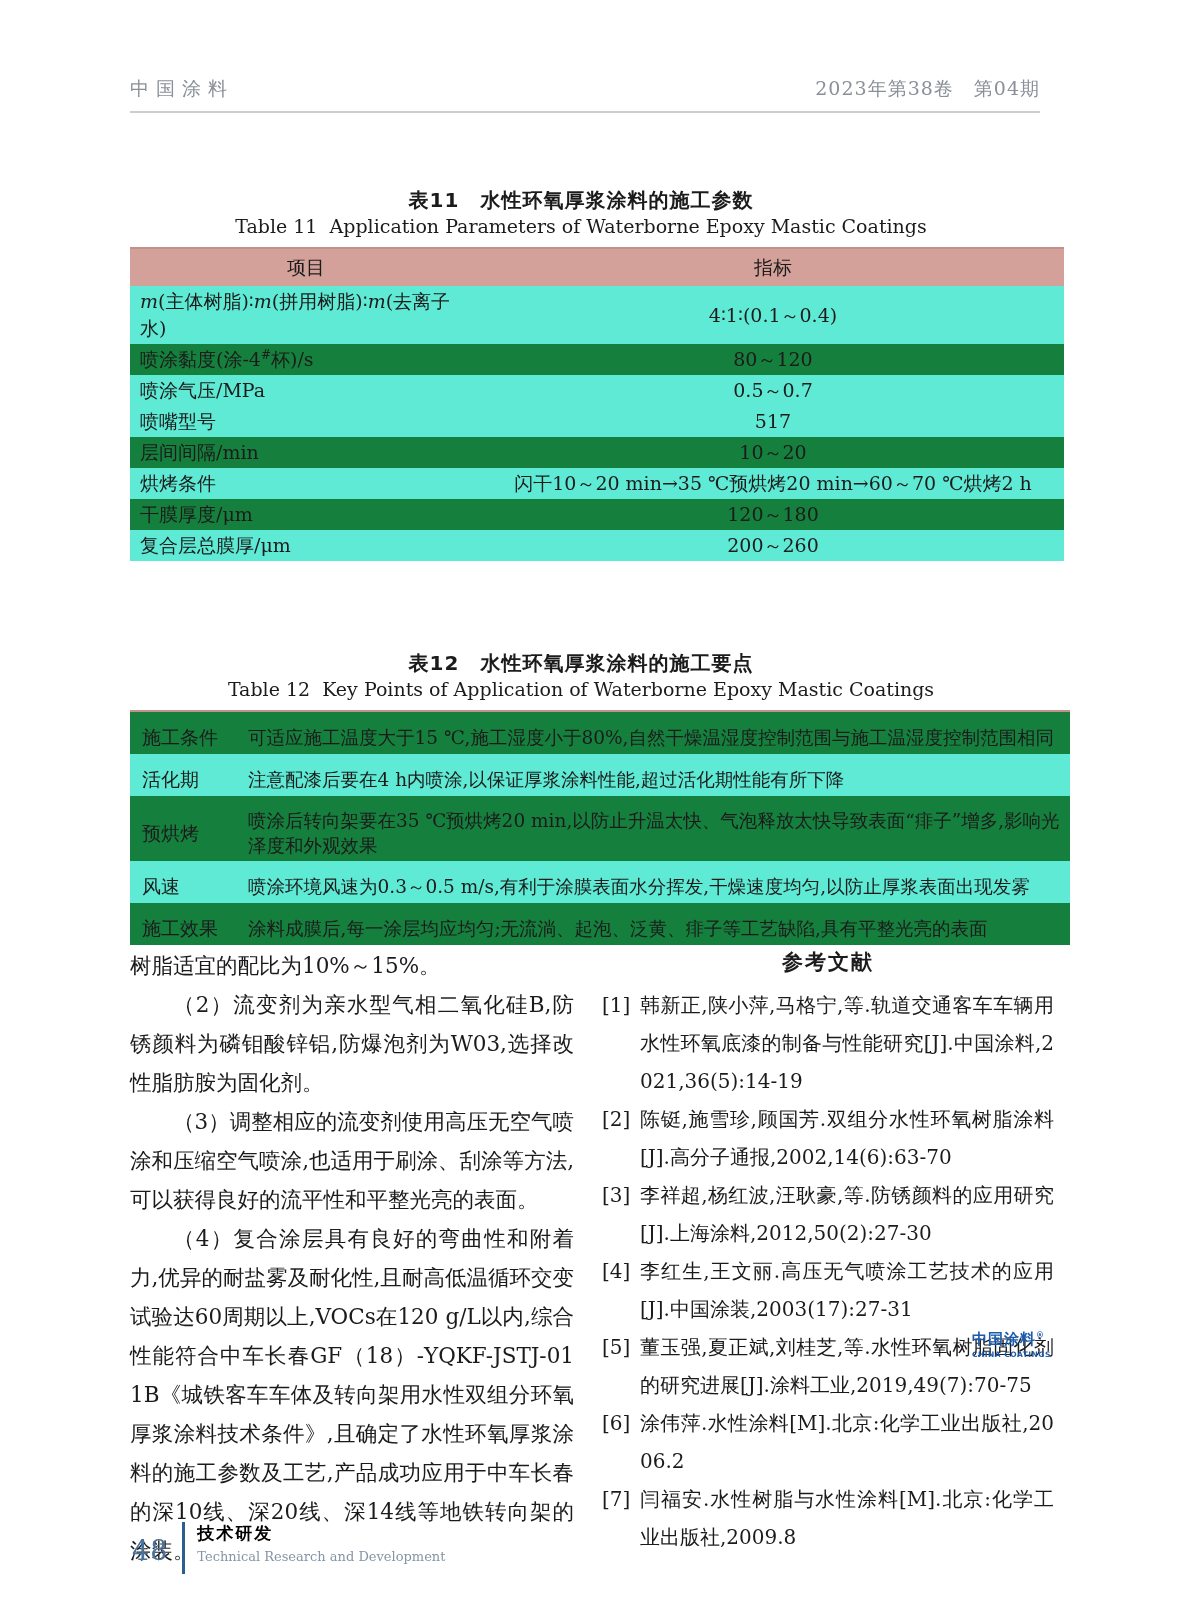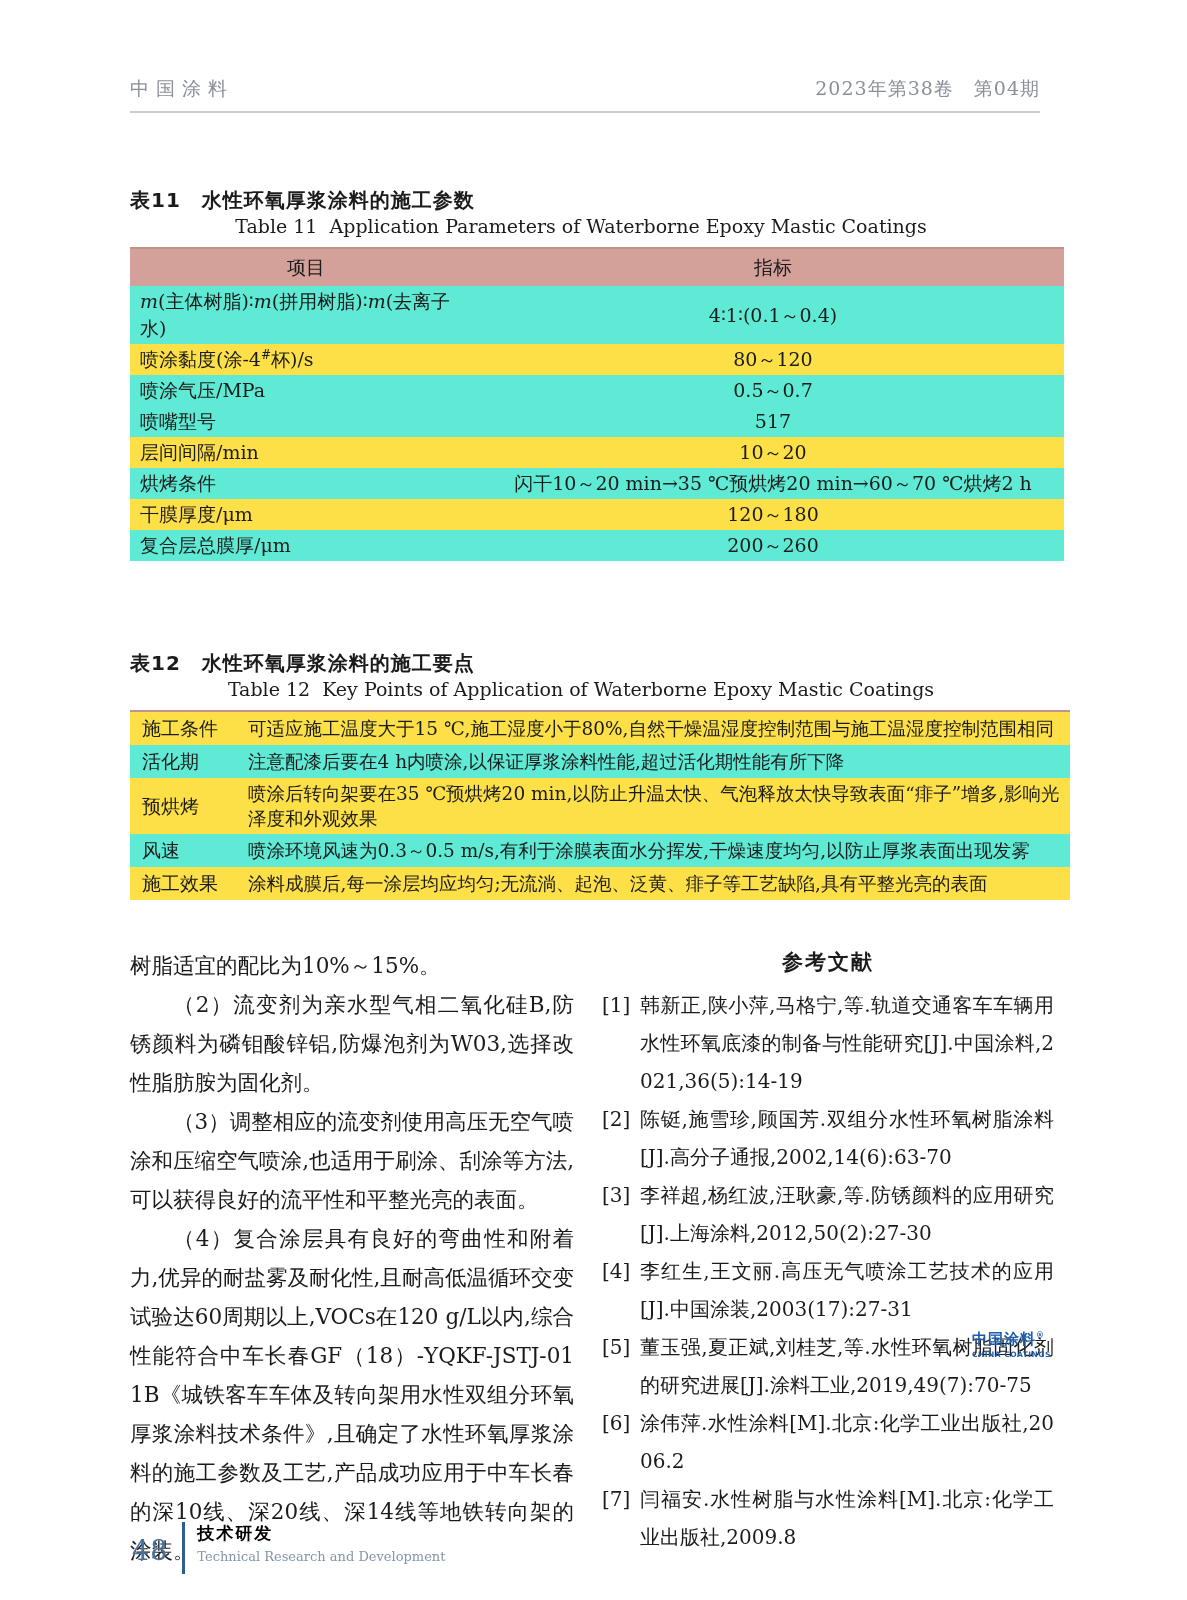--- a/index.html
+++ b/index.html
@@ -16,21 +16,21 @@
     position:absolute;top:76px;left:130px;width:910px;
     display:flex;justify-content:space-between;align-items:flex-end;
     color:#8a9097;font-size:19px;
     border-bottom:2px solid #caced3;padding-bottom:9px;
   }
   .runhead .journal{letter-spacing:7px;}
   .runhead .issue{letter-spacing:1px;}
 
   
   .cap-cn{
-    font-weight:bold;font-size:20px;
+    text-align:center;font-weight:bold;font-size:20px;
     font-family:"DejaVu Sans","Liberation Sans",sans-serif;
     letter-spacing:1px;
   }
   .cap-en{
     text-align:center;font-weight:normal;font-size:19px;
     margin-top:1px;
   }
 
   
   .sec-t11{position:absolute;top:187px;left:130px;width:902px;}
@@ -39,25 +39,25 @@
   td{
     font-size:19px;line-height:27px;padding:2px 8px;
     vertical-align:middle;word-break:break-all;
   }
   .t11 .c1{width:336px;text-align:left;padding-left:10px;margin-top:40px;}
   .t11 .c2{width:566px;text-align:center;}
   .t11 .hdr td{
     background:#d4a19a;text-align:center;padding:5px 8px;
     border-top:2px solid #c2918a;
   }
-  .rowp{background:#fde047;border-radius:9px;}
+  .rowp{background:#15803d;border-radius:9px;}
   .roww{background:#5eead4;}
   .t12 .c1{width:88px;text-align:left;padding-left:12px;white-space:nowrap;}
   .t12 .c2{width:814px;text-align:left;padding-left:10px;font-size:18.5px;line-height:25px;}
-  .t12 td{padding-top:3px;padding-bottom:3px;}
+  .t12 td{padding-top:12px;padding-bottom:3px;}
   .t12 tr:first-child td{border-top:2px solid #c2918a;}
   sup{font-size:12px;line-height:0;}
   .ital{font-style:italic;}
 
   
   .columns{position:absolute;top:946px;left:130px;width:924px;display:flex;gap:28px;}
   .col-left{width:444px;}
   .col-right{width:452px;}
   .col-left p{
     margin:0;font-size:21.5px;line-height:39px;text-align:justify;

